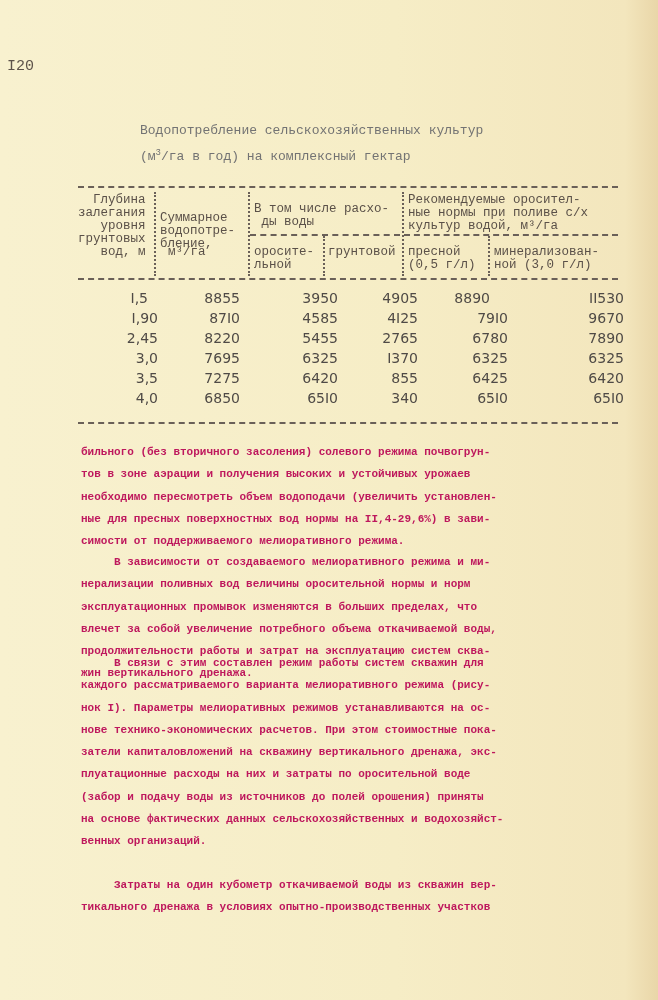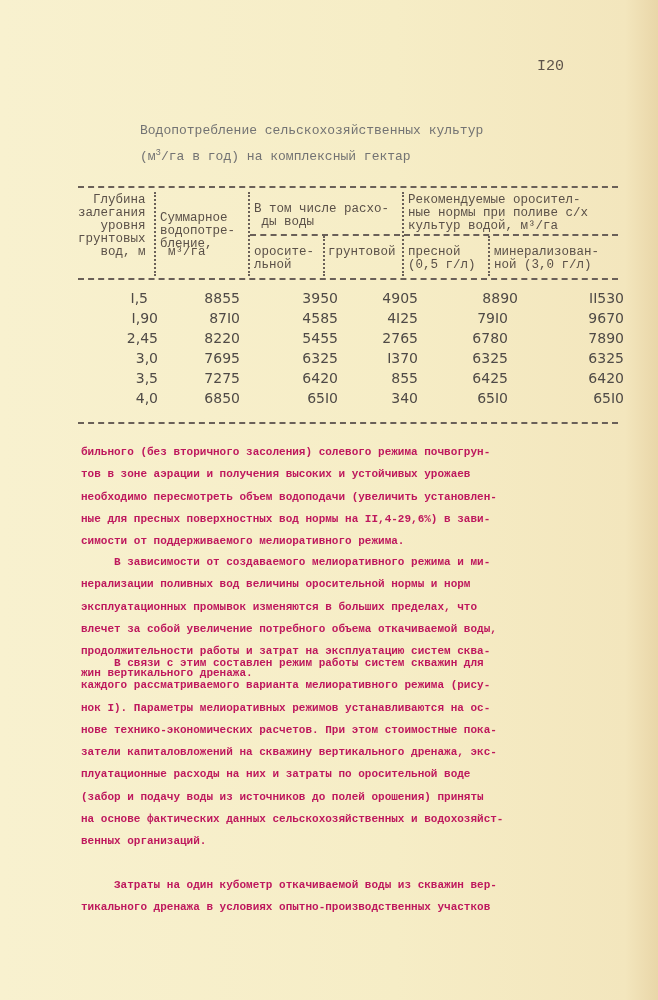--- a/index.html
+++ b/index.html
@@ -5,21 +5,21 @@
   html, body { margin: 0; padding: 0; }
   body {
     width: 658px; height: 1000px; overflow: hidden;
     background: #f7efc8;
     background-image: linear-gradient(90deg, #f8f1cf 0%, #f6edc6 60%, #f3e6bd 95%, #e9d6a8 100%);
     font-family: "Liberation Mono", "DejaVu Sans Mono", monospace;
     color: #5a5048;
     position: relative;
   }
   .page-number {
-    position: absolute; top: 58px; left: 16px; width: 548px; text-align: right;
+    position: absolute; top: 58px; left: 7px; width: 548px; text-align: left;
     font-size: 15px; letter-spacing: 0px; color: #5d534a;
   }
   .caption {
     position: absolute; left: 140px; top: 120px;
     font-size: 13px; line-height: 22px; color: #737373; white-space: pre;
   }
   .caption sup { font-size: 9px; }
 
   .table-wrap { position: absolute; left: 78px; top: 186px; width: 540px; }
   .dash { border-top: 2px dashed #6a6058; height: 0; }
@@ -78,21 +78,21 @@
     <div class="hcell" style="left:416px;top:58px;">минерализован-
 ной (3,0 г/л)</div>
   </div>
   <div class="dash"></div>
   <div class="tbody">
     <div class="row" style="top:10px;">
       <span class="cell" style="right:470px;">I,5</span>
       <span class="cell" style="right:378px;">8855</span>
       <span class="cell" style="right:280px;">3950</span>
       <span class="cell" style="right:200px;">4905</span>
-      <span class="cell" style="right:100px;text-align:right;">8890</span>
+      <span class="cell" style="right:128px;text-align:right;">8890</span>
       <span class="cell" style="right:-6px;">II530</span>
     </div>
     <div class="row" style="top:30px;">
       <span class="cell" style="right:460px;">I,90</span>
       <span class="cell" style="right:378px;">87I0</span>
       <span class="cell" style="right:280px;">4585</span>
       <span class="cell" style="right:200px;">4I25</span>
       <span class="cell" style="right:110px;">79I0</span>
       <span class="cell" style="right:-6px;">9670</span>
     </div>

